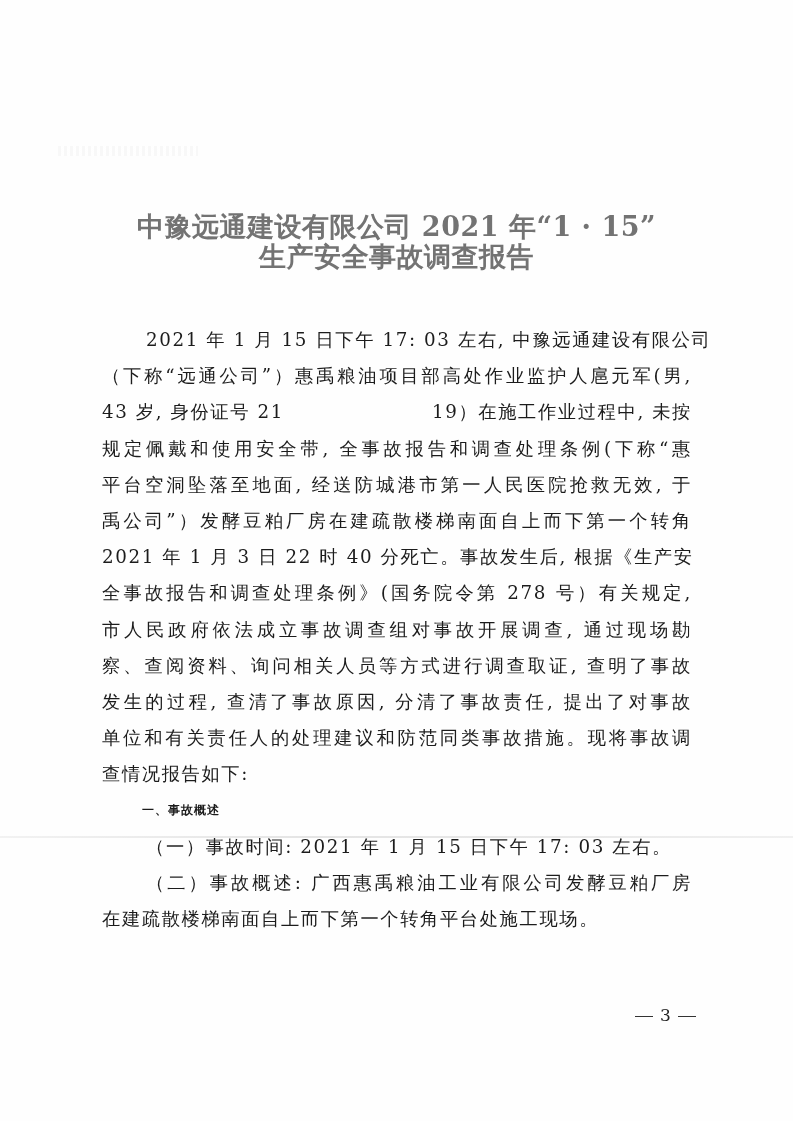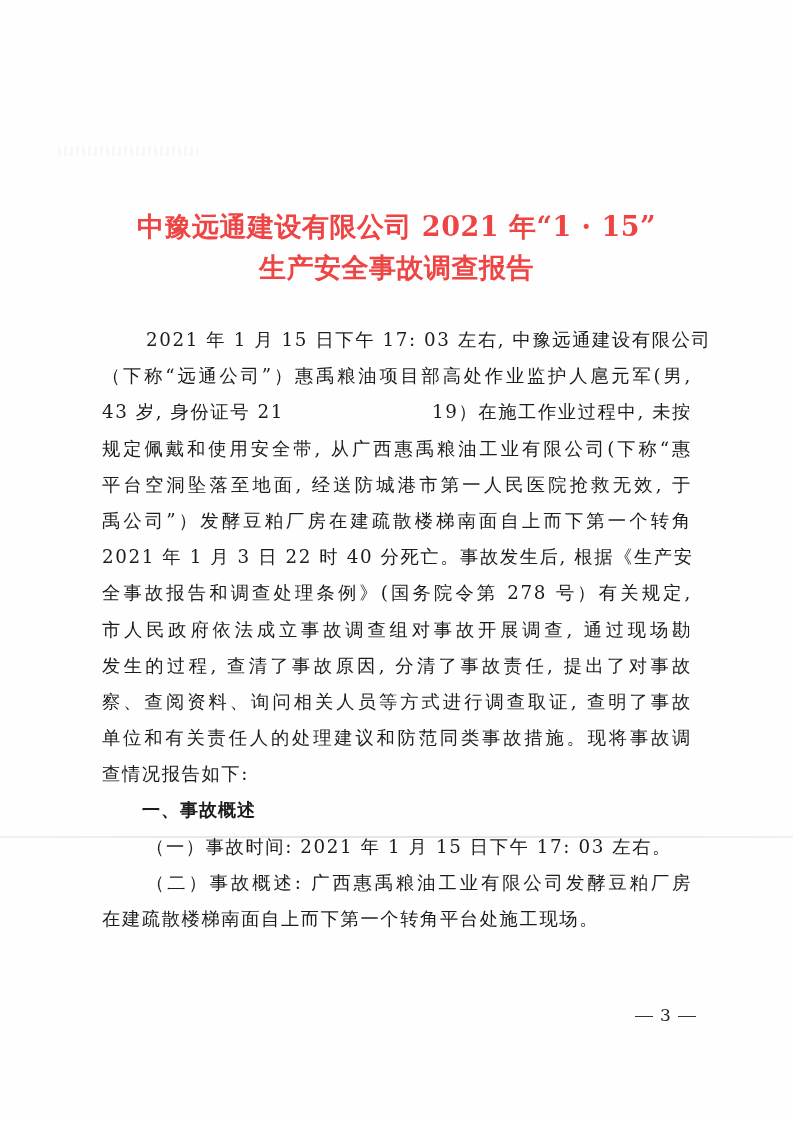--- a/index.html
+++ b/index.html
@@ -10,38 +10,38 @@
   }
   .page { position: absolute; left: 0; top: 0; width: 793px; height: 1121px; background: #fefefe; }
   .scan-artifact {
     position: absolute; left: 58px; top: 146px; width: 140px; height: 10px;
     background: repeating-linear-gradient(90deg, #f4f4f4 0 3px, #ffffff 3px 6px);
     opacity: 0.6;
   }
   .title {
     position: absolute; left: 0; width: 793px; text-align: center;
     font-family: "DejaVu Serif", "Liberation Serif", serif;
-    font-weight: bold; font-size: 27px; letter-spacing: 0.5px; color: #ef4444;
+    font-weight: bold; font-size: 27px; letter-spacing: 0.5px; color: #737373;
     line-height: 41px;
   }
   .title.l1 { top: 206px; }
-  .title.l2 { top: 247px; }
+  .title.l2 { top: 236px; }
   .body {
     position: absolute; left: 102px; width: 590px; top: 322px;
     font-family: "DejaVu Serif", "Liberation Serif", serif;
     font-size: 18.3px; line-height: 36.2px; color: #1c1c1c;
     letter-spacing: 1.6px;
   }
   .line { white-space: nowrap; height: 36.2px; text-align: justify; text-align-last: justify; }
   .line.indent { padding-left: 44px; }
   .line.last { text-align-last: left; }
   .heading {
     white-space: nowrap; height: 36.2px; padding-left: 40px;
     font-family: "DejaVu Sans", "Liberation Sans", sans-serif; font-weight: bold;
-    font-size: 18px; letter-spacing: 1px;
+    font-size: 12px; letter-spacing: 1px;
   }
   .id-gap { display: inline-block; width: 148px; }
   .fold-line {
     position: absolute; left: 0; top: 836px; width: 793px; height: 2px;
     background: linear-gradient(90deg, #f2f2f2, #e4e4e4 40%, #e8e8e8 70%, #f0f0f0);
   }
   .page-number {
     position: absolute; top: 1005px; left: 628px; font-size: 17px; color: #222;
     font-family: "DejaVu Serif", "Liberation Serif", serif; white-space: nowrap;
   }
@@ -55,28 +55,28 @@
 
   <div class="title l1">中豫远通建设有限公司 2021 年“1 · 15”</div>
   <div class="title l2">生产安全事故调查报告</div>
 
   <div class="body">
     <div class="line indent">2021 年 1 月 15 日下午 17: 03 左右, 中豫远通建设有限公司</div>
     <div class="line">（下称“远通公司”）惠禹粮油项目部高处作业监护人扈元军(男,</div>
     <div class="line" style="text-align-last:left;">
       <span>43 岁, 身份证号 21</span><span class="id-gap"></span><span>19）在施工作业过程中, 未按</span>
     </div>
-    <div class="line">规定佩戴和使用安全带, 从广西惠禹粮油工业有限公司(下称“惠</div>
+    <div class="line">规定佩戴和使用安全带, 全事故报告和调查处理条例(下称“惠</div>
     <div class="line">平台空洞坠落至地面, 经送防城港市第一人民医院抢救无效, 于</div>
     <div class="line">禹公司”）发酵豆粕厂房在建疏散楼梯南面自上而下第一个转角</div>
     <div class="line">2021 年 1 月 3 日 22 时 40 分死亡。事故发生后, 根据《生产安</div>
     <div class="line">全事故报告和调查处理条例》(国务院令第 278 号）有关规定,</div>
     <div class="line">市人民政府依法成立事故调查组对事故开展调查, 通过现场勘</div>
+    <div class="line">察、查阅资料、询问相关人员等方式进行调查取证, 查明了事故</div>
     <div class="line">发生的过程, 查清了事故原因, 分清了事故责任, 提出了对事故</div>
-    <div class="line">察、查阅资料、询问相关人员等方式进行调查取证, 查明了事故</div>
     <div class="line">单位和有关责任人的处理建议和防范同类事故措施。现将事故调</div>
     <div class="line last">查情况报告如下:</div>
 
     <div class="heading">一、事故概述</div>
     <div class="line indent last">（一）事故时间: 2021 年 1 月 15 日下午 17: 03 左右。</div>
     <div class="line indent">（二）事故概述: 广西惠禹粮油工业有限公司发酵豆粕厂房</div>
     <div class="line last">在建疏散楼梯南面自上而下第一个转角平台处施工现场。</div>
   </div>
 
   <div class="fold-line"></div>

